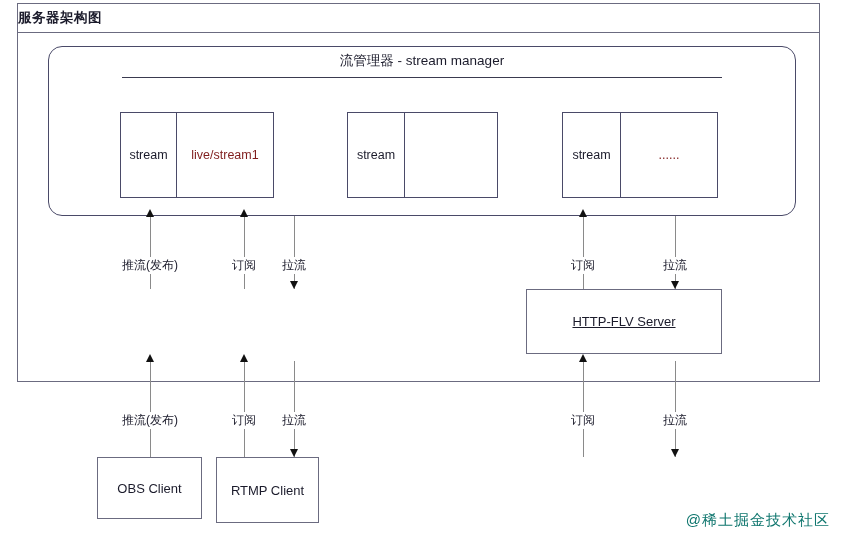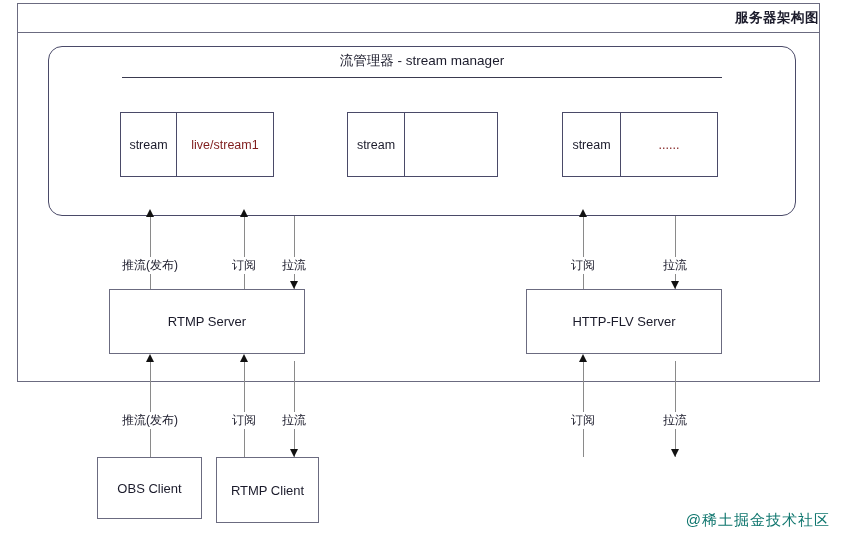--- a/index.html
+++ b/index.html
@@ -33,21 +33,21 @@
     position: absolute;
     left: 17px;
     top: 3px;
     width: 803px;
     height: 30px;
     border: 1.4px solid #6b6b80;
     box-sizing: border-box;
     background: #ffffff;
     display: flex;
     align-items: center;
-    justify-content: flex-end;
+    justify-content: flex-start;
     font-size: 13.5px;
     color: #1b1b2b;
     font-weight: bold;
     letter-spacing: 0.5px;
   }
 
   
   .sm-box {
     position: absolute;
     left: 48px;
@@ -75,21 +75,21 @@
     top: 77px;
     width: 600px;
     height: 0;
     border-top: 1.3px solid #3a3a4f;
   }
 
   
   .stream-entry {
     position: absolute;
     top: 112px;
-    height: 65px;
+    height: 86px;
     border: 1.2px solid #4a4a68;
     box-sizing: border-box;
     background: #ffffff;
     display: flex;
   }
   .stream-key {
     display: flex;
     align-items: center;
     justify-content: center;
     border-right: 1.2px solid #4a4a68;
@@ -119,21 +119,21 @@
     border: 1.3px solid #6b6b80;
     box-sizing: border-box;
     background: #ffffff;
     display: flex;
     align-items: center;
     justify-content: center;
     font-size: 13px;
     color: #1b1b2b;
   }
   .rtmp-server   { left: 109px; top: 289px; width: 196px; height: 65px; }
-  .flv-server    { left: 526px; top: 289px; width: 196px; height: 65px; }
+  .flv-server    { left: 526px; top: 289px; width: 196px; height: 65px; text-decoration: underline; }
   .obs-client    { left: 97px;  top: 457px; width: 105px; height: 62px; }
   .rtmp-client   { left: 216px; top: 457px; width: 103px; height: 66px; }
   .flv-client    { left: 526px; top: 457px; width: 196px; height: 62px; }
 
   
   .vline {
     position: absolute;
     width: 0;
     border-left: 1.3px solid #8a8a8a;
   }
@@ -208,23 +208,20 @@
   <div class="edge-label" style="left:294px; top:245px;">拉流</div>
 
   <div class="vline" style="left:583px; top:216px; height:73px;"></div>
   <div class="arrow-up" style="left:578.5px; top:209px;"></div>
   <div class="edge-label" style="left:583px; top:245px;">订阅</div>
 
   <div class="vline" style="left:675px; top:216px; height:73px;"></div>
   <div class="arrow-down" style="left:670.5px; top:281px;"></div>
   <div class="edge-label" style="left:675px; top:245px;">拉流</div>
 
-  <div class="node-box rtmp-server">
-    <span>RTMP Server</span>
-  </div>
   <div class="node-box flv-server">
     <span>HTTP-FLV Server</span>
   </div>
 
   <div class="vline" style="left:150px; top:361px; height:96px;"></div>
   <div class="arrow-up" style="left:145.5px; top:354px;"></div>
   <div class="edge-label" style="left:150px; top:400px;">推流(发布)</div>
 
   <div class="vline" style="left:244px; top:361px; height:96px;"></div>
   <div class="arrow-up" style="left:239.5px; top:354px;"></div>

